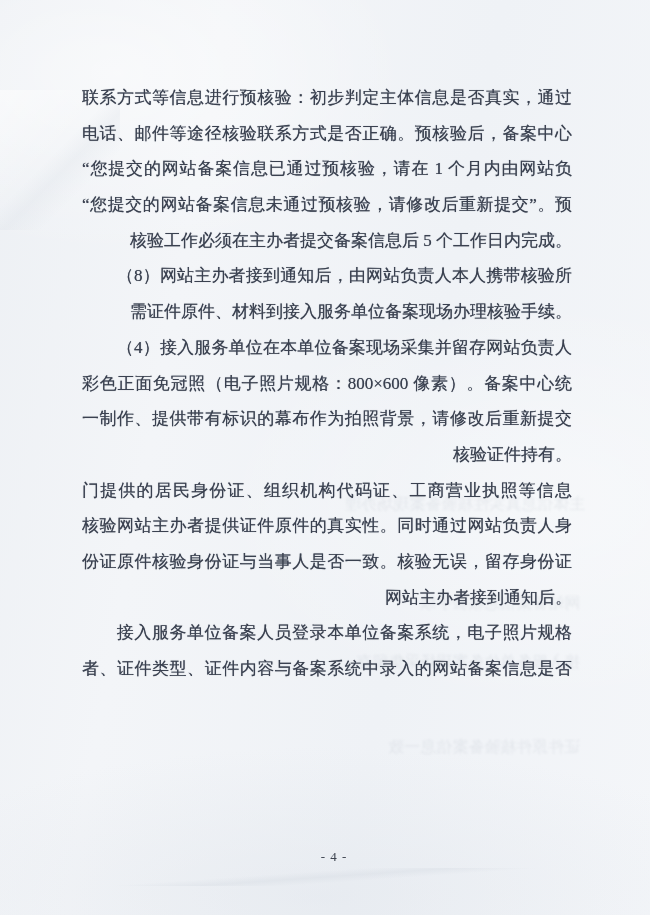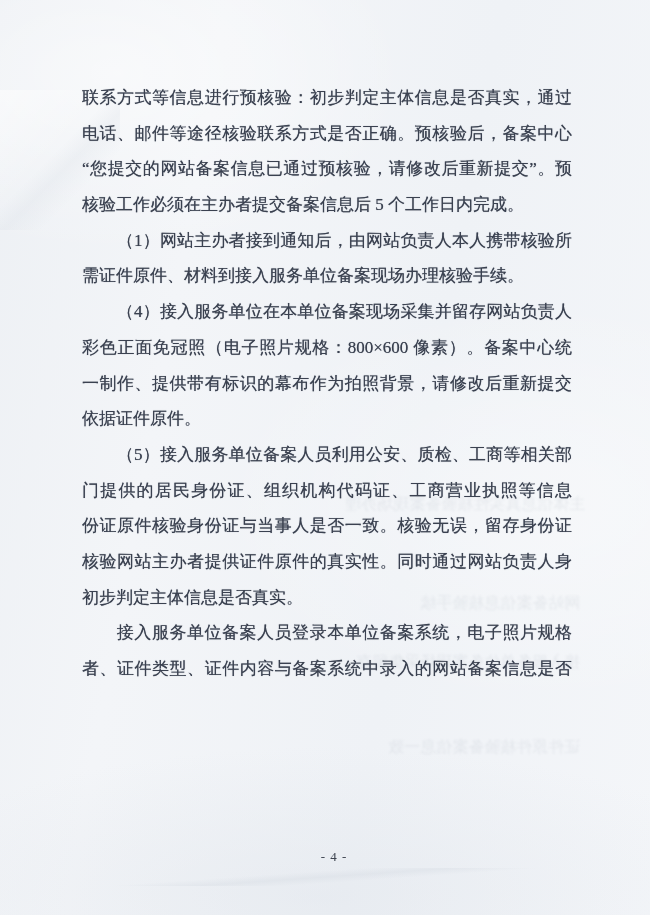--- a/index.html
+++ b/index.html
@@ -43,21 +43,21 @@
     font-size: 17px;
     line-height: 35.7px;
     color: #3a4150;
     text-shadow: 0 0 0.7px rgba(58,65,80,0.75);
   }
   .line {
     height: 35.7px;
     overflow: hidden;
   }
   .j { text-align: justify; text-align-last: justify; }
-  .s { text-align: left; }
+  .s { text-align: right; }
   .ind { text-indent: 2.05em; }
   .page-num {
     position: absolute;
     left: 0;
     top: 849px;
     width: 650px;
     text-align: center;
     transform: translateX(9px);
     font-size: 13px;
     letter-spacing: 1px;
@@ -86,31 +86,31 @@
   <div class="crease-bottom"></div>
 
   <div class="ghost g0">主体信息真实性核验备案现场办理</div>
   <div class="ghost g1">网站备案信息核验手续</div>
   <div class="ghost g2">接入服务单位备案现场采集留存</div>
   <div class="ghost g3">证件原件核验备案信息一致</div>
 
   <div class="textblock">
     <div class="line j">联系方式等信息进行预核验：初步判定主体信息是否真实，通过</div>
     <div class="line j">电话、邮件等途径核验联系方式是否正确。预核验后，备案中心统</div>
-    <div class="line j">“您提交的网站备案信息已通过预核验，请修改后重新提交”。预</div>
+    <div class="line j">“您提交的网站备案信息已通过预核验，请在 1 个月内由网站负</div>
+    <div class="line j">“您提交的网站备案信息未通过预核验，请修改后重新提交”。预</div>
     <div class="line s">核验工作必须在主办者提交备案信息后 5 个工作日内完成。</div>
-    <div class="line j ind">（1）网站主办者接到通知后，由网站负责人本人携带核验所</div>
+    <div class="line j ind">（8）网站主办者接到通知后，由网站负责人本人携带核验所</div>
     <div class="line s">需证件原件、材料到接入服务单位备案现场办理核验手续。</div>
     <div class="line j ind">（4）接入服务单位在本单位备案现场采集并留存网站负责人</div>
     <div class="line j">彩色正面免冠照（电子照片规格：800×600 像素）。备案中心统</div>
     <div class="line j">一制作、提供带有标识的幕布作为拍照背景，请修改后重新提交</div>
-    <div class="line s">依据证件原件。</div>
-    <div class="line j ind">（5）接入服务单位备案人员利用公安、质检、工商等相关部</div>
+    <div class="line s">核验证件持有。</div>
     <div class="line j">门提供的居民身份证、组织机构代码证、工商营业执照等信息源，</div>
+    <div class="line j">核验网站主办者提供证件原件的真实性。同时通过网站负责人身</div>
     <div class="line j">份证原件核验身份证与当事人是否一致。核验无误，留存身份证</div>
-    <div class="line j">核验网站主办者提供证件原件的真实性。同时通过网站负责人身</div>
-    <div class="line s">初步判定主体信息是否真实。</div>
+    <div class="line s">网站主办者接到通知后。</div>
     <div class="line j ind">接入服务单位备案人员登录本单位备案系统，电子照片规格</div>
     <div class="line j">者、证件类型、证件内容与备案系统中录入的网站备案信息是否</div>
   </div>
 
   <div class="page-num">- 4 -</div>
 </div>
 
 </body></html>

